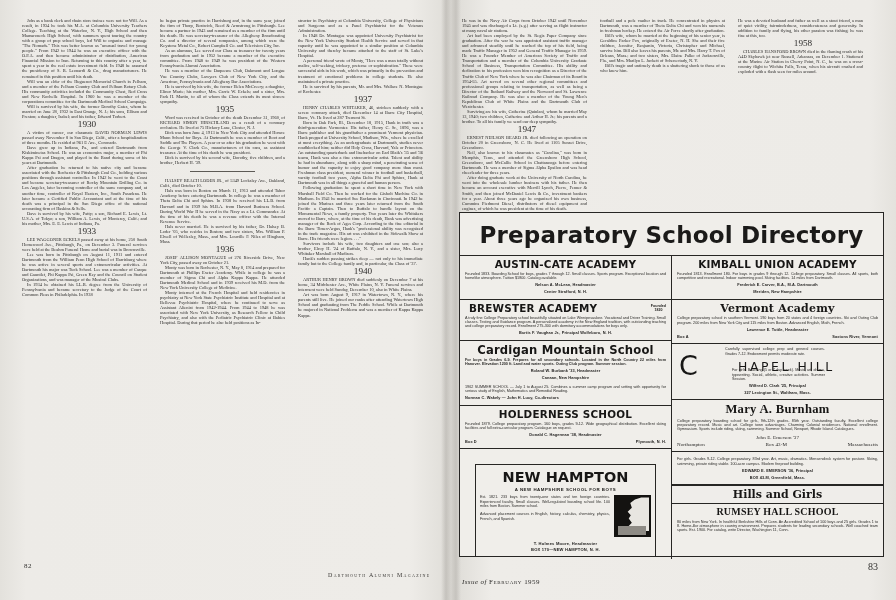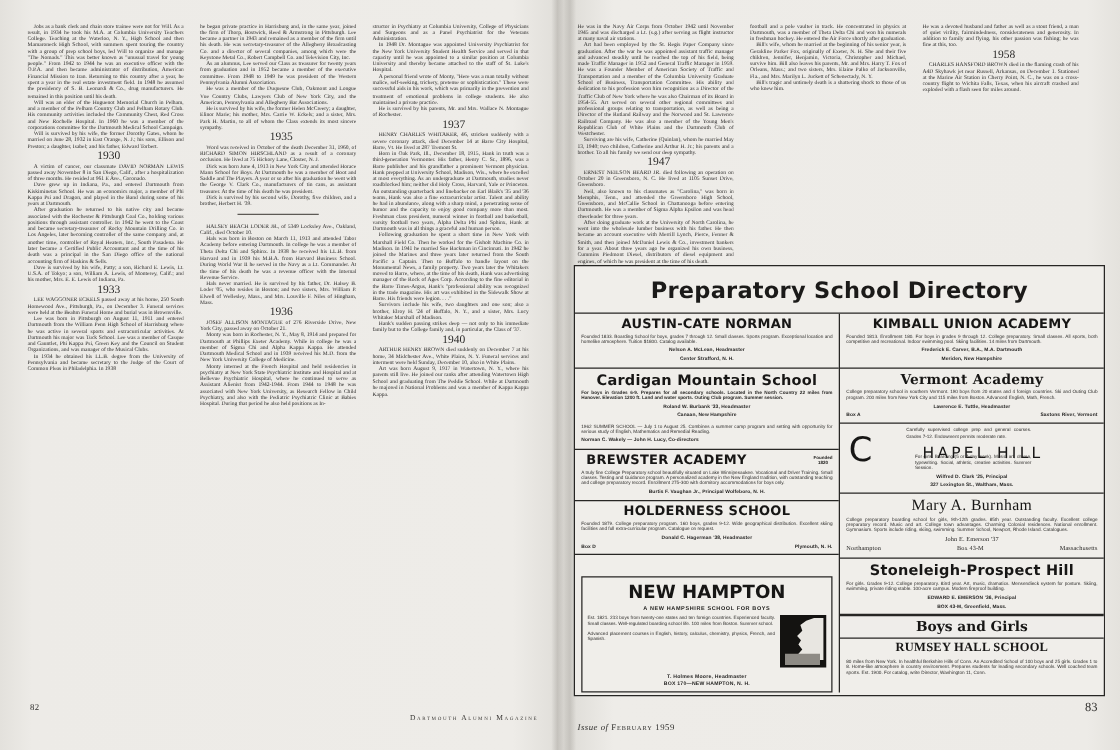--- a/index.html
+++ b/index.html
@@ -70,21 +70,21 @@
   .directory{
     position:absolute;left:459px;top:212px;width:425px;height:345px;
     border:1.6px solid #272624;
     background:#f0eeea;
     box-sizing:border-box;
   }
   .dir-title{
     text-align:center;
     font-family:"DejaVu Sans","Liberation Sans",sans-serif;
     font-weight:700;
-    font-size:18px;
+    font-size:23px;
     letter-spacing:.2px;
     color:#1b1a19;
     padding:9px 0 7px 0;
     border-bottom:1.4px solid #272624;
   }
   .dir-cols{display:flex;height:303px;}
   .dir-col{flex:1;box-sizing:border-box;padding:0;}
   .dir-col.left{border-right:1.4px solid #272624;}
   .ad{
     border-bottom:1.4px solid #272624;
@@ -102,21 +102,21 @@
   }
   .ad-name.s13{font-size:10.4px;}
   .ad-name.s12{font-size:9.6px;}
   .ad-name.s14{font-size:11.6px;}
   .ad-name.serifbold{
     font-family:"DejaVu Serif","Liberation Serif",serif;
     font-weight:700;font-size:11px;
   }
   .ad-name.serifnorm{
     font-family:"Liberation Serif","DejaVu Serif",serif;
-    font-weight:400;font-size:12.6px;letter-spacing:.3px;
+    font-weight:700;font-size:12.6px;letter-spacing:.3px;
   }
   .ad-body{
     font-size:3.75px;line-height:4.35px;text-align:justify;
     color:#2c2b29;margin-top:2px;
     font-family:"Liberation Sans",sans-serif;
   }
   .ad-sig{
     font-size:3.9px;line-height:4.6px;text-align:center;
     font-weight:700;color:#1e1d1c;margin-top:2.5px;
     font-family:"Liberation Sans",sans-serif;
@@ -286,58 +286,58 @@
     <p>CHARLES HANSFORD BROWN died in the flaming crash of his A4D Skyhawk jet near Russell, Arkansas, on December 1. Stationed at the Marine Air Station in Cherry Point, N. C., he was on a cross-country flight to Wichita Falls, Texas, when his aircraft crashed and exploded with a flash seen for miles around.</p>
   </div>
 
   <div class="directory">
     <div class="dir-title">Preparatory School Directory</div>
     <div class="dir-cols">
 
       <div class="dir-col left">
 
         <div class="ad">
-          <div class="ad-name s13">AUSTIN-CATE NORMAN</div>
+          <div class="ad-name s13">AUSTIN-CATE ACADEMY</div>
           <div class="ad-body">Founded 1833. Boarding School for boys, grades 7 through 12. Small classes. Sports program. Exceptional location and homelike atmosphere. Tuition $1800. Catalog available.</div>
           <div class="ad-sig">Nelson A. McLean, Headmaster</div>
           <div class="ad-sig">Center Strafford, N. H.</div>
+        </div>
+
+        <div class="ad">
+          <div class="founded">
+            <span>Founded</span><br>
+            <span>1820</span>
+          </div>
+          <div class="ad-name s13" style="text-align:left;padding-left:4px;">BREWSTER ACADEMY</div>
+          <div class="ad-body" style="clear:both;">A truly fine College Preparatory school beautifully situated on Lake Winnipesaukee. Vocational and Driver Training. Small classes. Testing and Guidance program. A personalized academy in the New England tradition, with outstanding teaching and college preparatory record. Enrollment 275-300 with dormitory accommodations for boys only.</div>
+          <div class="ad-sig">Burtis F. Vaughan Jr., Principal  Wolfeboro, N. H.</div>
         </div>
 
         <div class="ad">
           <div class="ad-name s14">Cardigan Mountain School</div>
           <div class="ad-body" style="font-weight:700;">For boys in Grades 6-9. Prepares for all secondary schools. Located in the North Country 22 miles from Hanover. Elevation 1200 ft. Land and water sports. Outing Club program. Summer session.</div>
           <div class="ad-sig">Roland W. Burbank '33, Headmaster</div>
           <div class="ad-sig">Canaan, New Hampshire</div>
           <div class="ad-body" style="margin-top:4px;">1962 SUMMER SCHOOL — July 1 to August 25. Combines a summer camp program and setting with opportunity for serious study of English, Mathematics and Remedial Reading.</div>
           <div class="ad-sig" style="text-align:left;">Norman C. Wakely — John H. Lucy, Co-directors</div>
-        </div>
-
-        <div class="ad">
-          <div class="founded">
-            <span>Founded</span><br>
-            <span>1820</span>
-          </div>
-          <div class="ad-name s13" style="text-align:left;padding-left:4px;">BREWSTER ACADEMY</div>
-          <div class="ad-body" style="clear:both;">A truly fine College Preparatory school beautifully situated on Lake Winnipesaukee. Vocational and Driver Training. Small classes. Testing and Guidance program. A personalized academy in the New England tradition, with outstanding teaching and college preparatory record. Enrollment 275-300 with dormitory accommodations for boys only.</div>
-          <div class="ad-sig">Burtis F. Vaughan Jr., Principal  Wolfeboro, N. H.</div>
         </div>
 
         <div class="ad">
           <div class="ad-name s13">HOLDERNESS SCHOOL</div>
           <div class="ad-body">Founded 1879. College preparatory program. 160 boys, grades 9-12. Wide geographical distribution. Excellent skiing facilities and full extra-curricular program. Catalogue on request.</div>
           <div class="ad-sig">Donald C. Hagerman '38, Headmaster</div>
           <div class="ad-sig">
             <span class="spread2">
               <span>Box D</span>
               <span>Plymouth, N. H.</span>
             </span>
           </div>
         </div>
 
-        <div class="ad" style="border-bottom:none;padding:2px;margin-top:12px;">
+        <div class="ad" style="border-bottom:none;padding:12px;">
           <div class="nh">
             <div class="nh-name">NEW HAMPTON</div>
             <div class="nh-sub">A NEW HAMPSHIRE SCHOOL FOR BOYS</div>
             <div class="nh-row">
               <div class="nh-txt">
                 <div>Est. 1821. 233 boys from twenty-one states and ten foreign countries. Experienced faculty. Small classes. Well-regulated boarding school life. 100 miles from Boston. Summer school.</div>
                 <div style="margin-top:4px;">Advanced placement courses in English, history, calculus, chemistry, physics, French, and Spanish.</div>
               </div>
               <div class="nh-img">
                 <div class="prof"></div>
@@ -391,27 +391,26 @@
           <div class="ad-sig" style="font-family:'Liberation Serif',serif;font-weight:400;font-size:5px;">
             <span class="spread3">
               <span>Northampton</span>
               <span>Box 43-M</span>
               <span>Massachusetts</span>
             </span>
           </div>
         </div>
 
         <div class="ad">
-          <div class="ad-name s14">Stoneleigh-Prospect Hill</div>
           <div class="ad-body">For girls. Grades 9-12. College preparatory. 83rd year. Art, music, dramatics. Mensendieck system for posture. Skiing, swimming, private riding stable. 100-acre campus. Modern fireproof building.</div>
           <div class="ad-sig">EDWARD E. EMERSON '36, Principal</div>
           <div class="ad-sig">BOX 43-M, Greenfield, Mass.</div>
         </div>
 
-        <div class="section-head">Boys and Girls</div>
+        <div class="section-head">Hills and Girls</div>
 
         <div class="ad" style="border-bottom:none;">
           <div class="ad-name s12" style="font-family:'Liberation Serif',serif;font-size:10px;">RUMSEY HALL SCHOOL</div>
           <div class="ad-body">80 miles from New York. In healthful Berkshire Hills of Conn. An Accredited School of 100 boys and 25 girls. Grades 1 to 8. Home-like atmosphere in country environment. Prepares students for leading secondary schools. Well coached team sports. Est. 1900. For catalog, write Director, Washington 11, Conn.</div>
         </div>
 
       </div>
     </div>
   </div>
 

